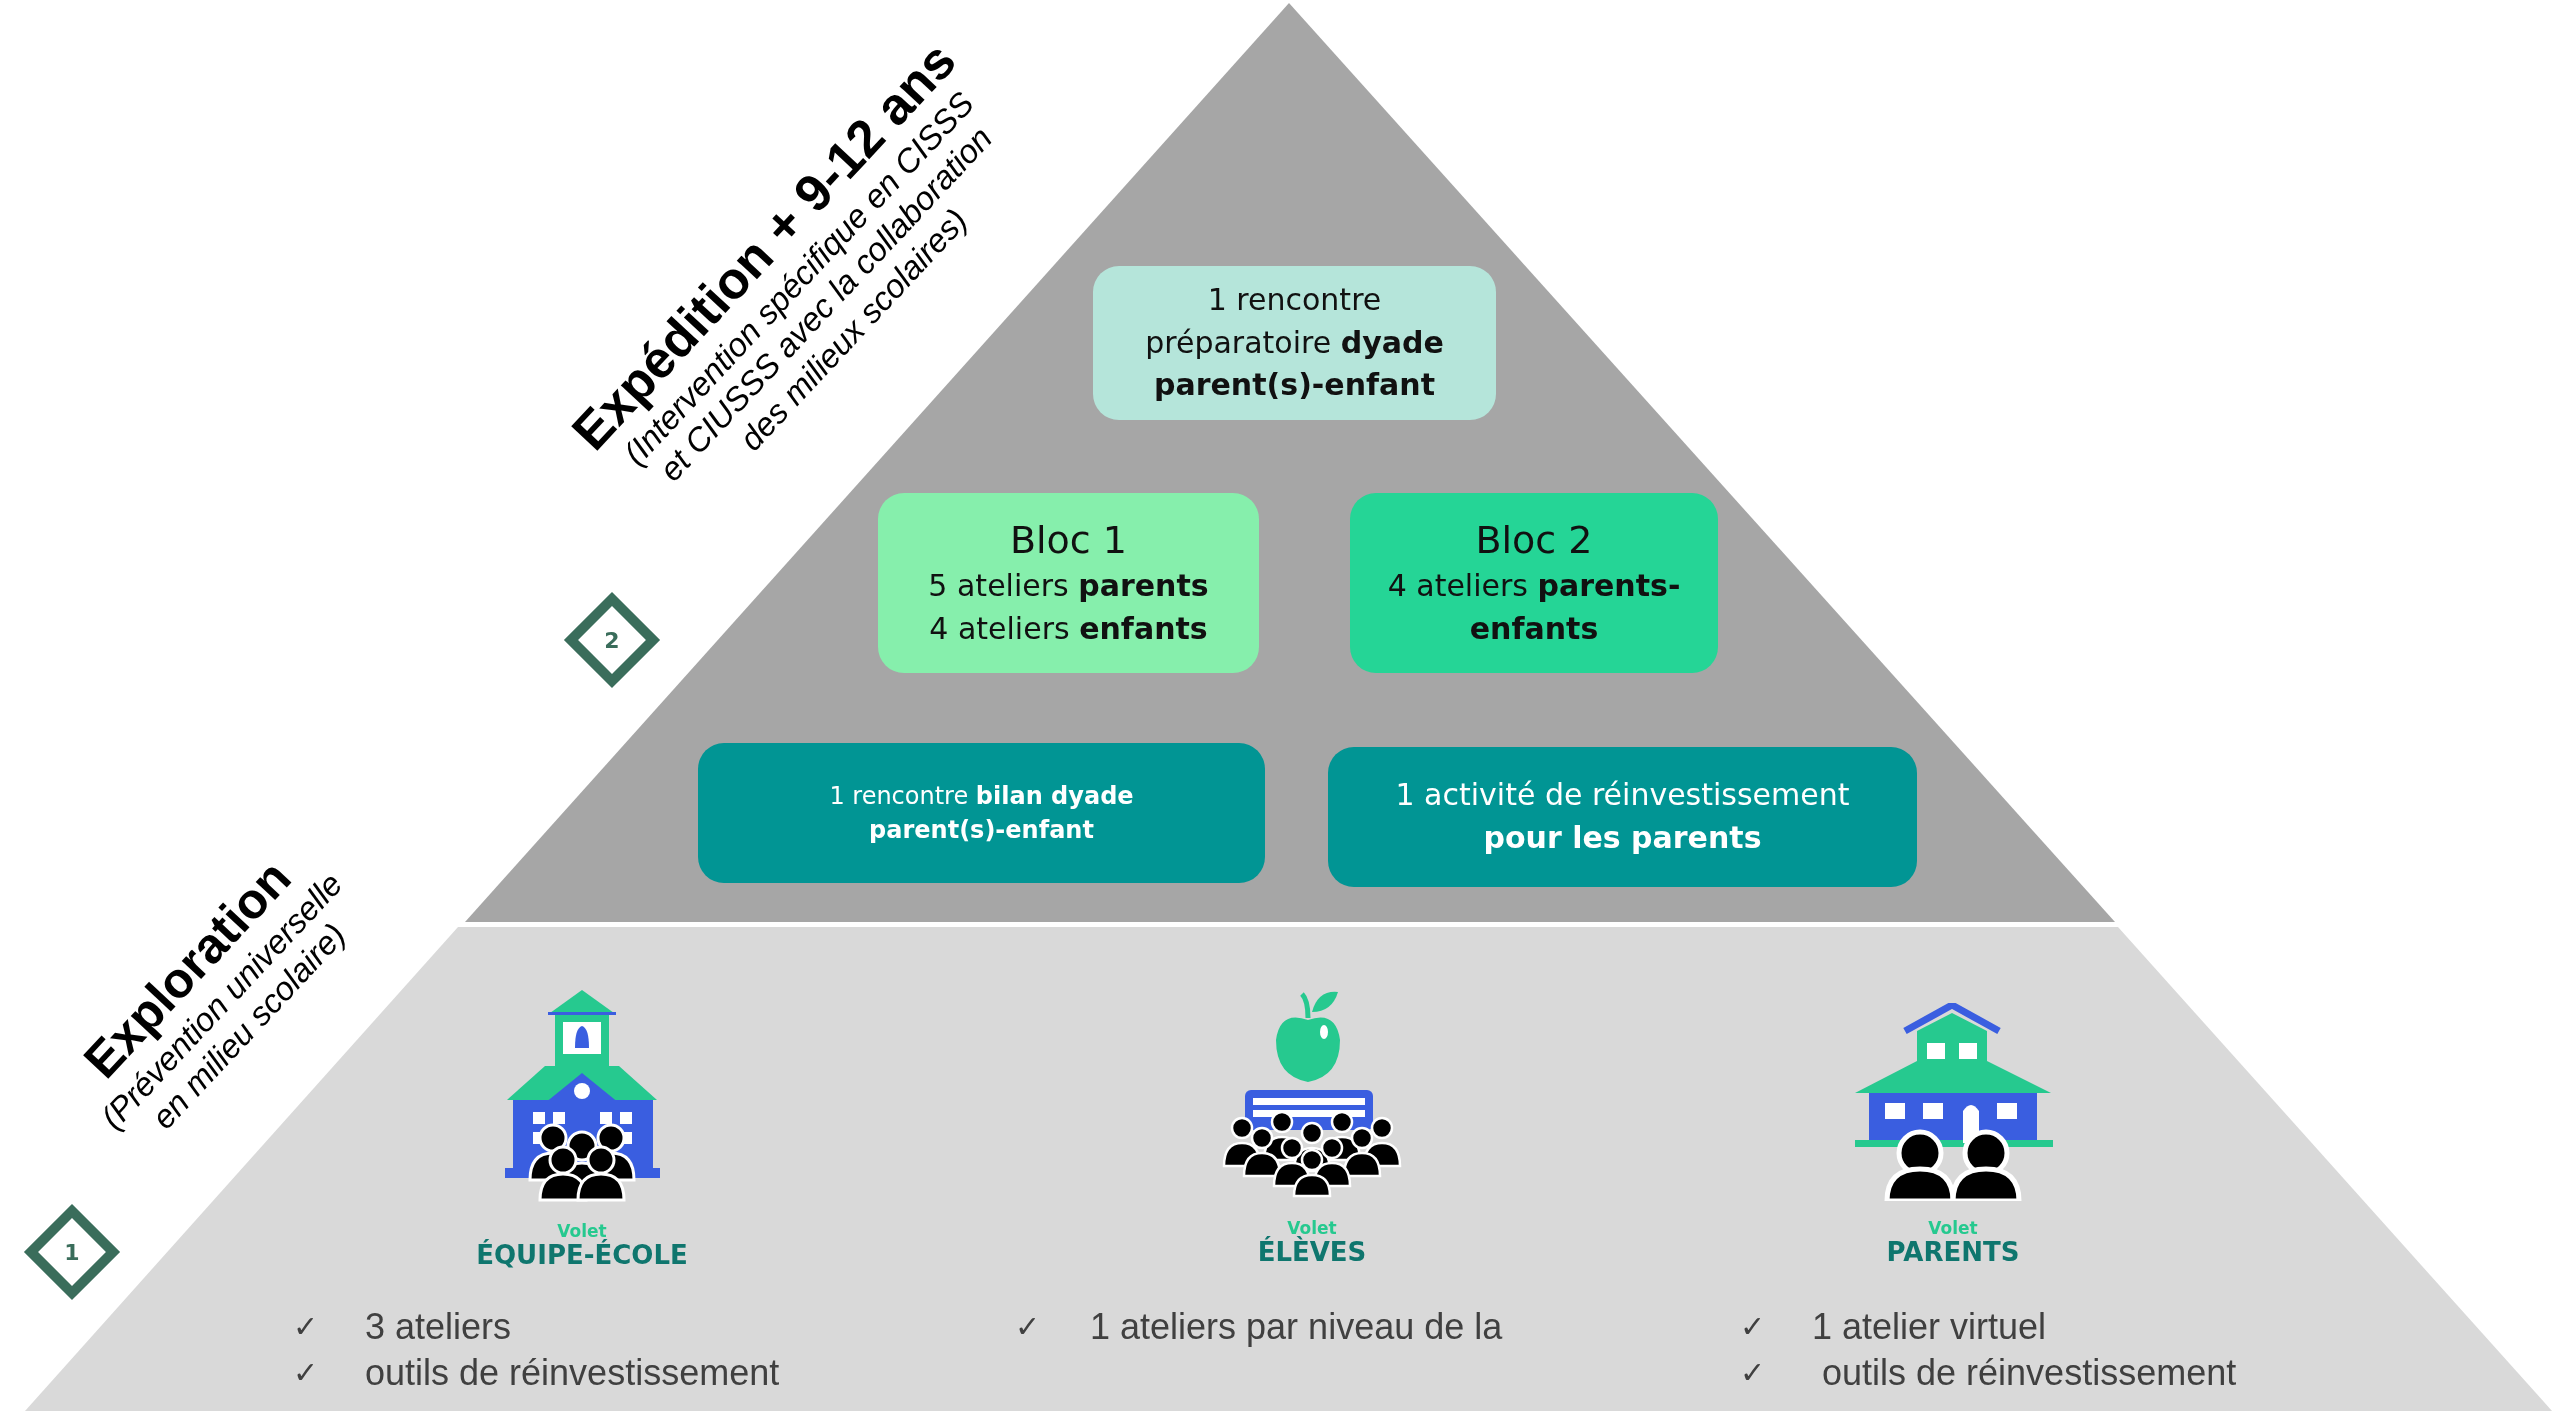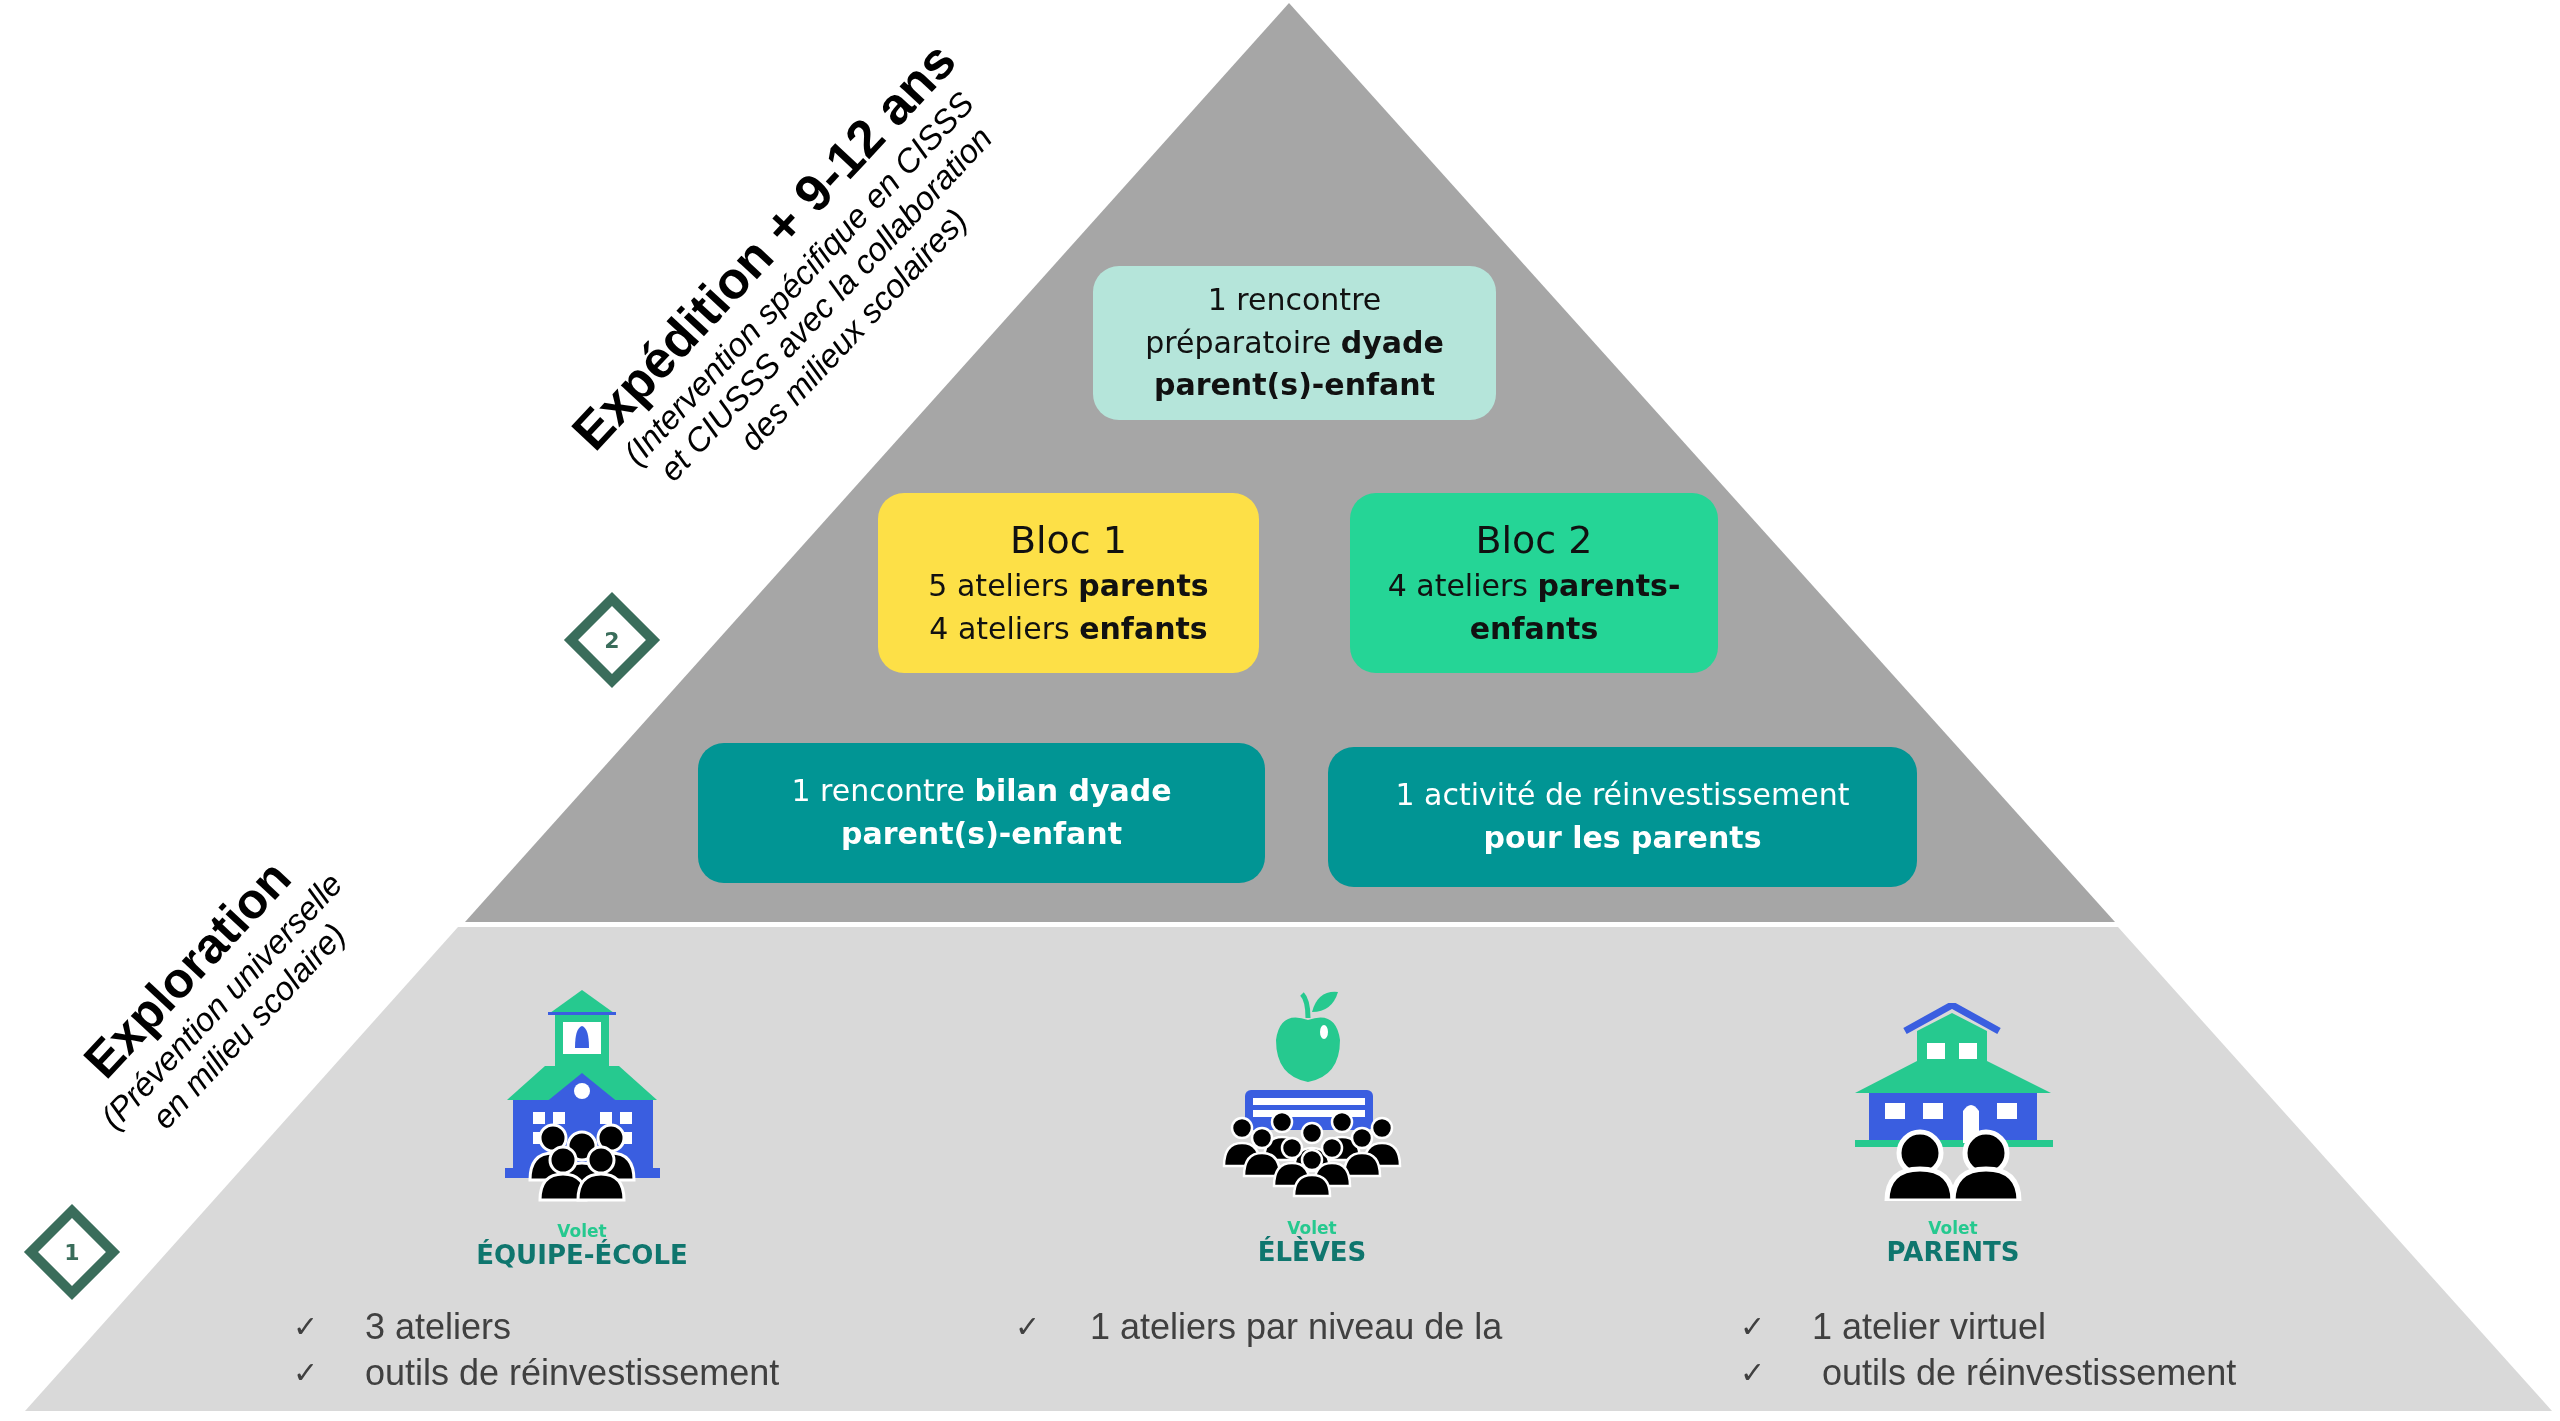--- a/index.html
+++ b/index.html
@@ -4,24 +4,24 @@
   <style>
     html, body { margin: 0; padding: 0; background: #ffffff; }
     body { width: 2560px; height: 1421px; position: relative; overflow: hidden; font-family: "Liberation Sans", sans-serif; }
     #pyramid-svg { position: absolute; left: 0; top: 0; }
 
     .box { position: absolute; border-radius: 26px; display: flex; flex-direction: column; align-items: center; justify-content: center; text-align: right; box-sizing: border-box; font-family: "DejaVu Sans", sans-serif; line-height: 1.42; }
     .box .ln { display: block; white-space: nowrap; }
     .box b { font-weight: bold; }
 
     #box-prep { left: 1093px; top: 266px; width: 403px; height: 154px; background: #b5e5da; color: #111; font-size: 30px; }
-    #box-bloc1 { left: 878px; top: 493px; width: 381px; height: 180px; background: #fde047; color: #111; font-size: 30px; }
+    #box-bloc1 { left: 878px; top: 493px; width: 381px; height: 180px; background: #86efac; color: #111; font-size: 30px; }
     #box-bloc2 { left: 1329px; top: 493px; width: 368px; height: 180px; background: #25d596; color: #111; font-size: 30px; margin-left: 21px; }
     .bloc-title { font-size: 38px; line-height: 1.3; }
-    #box-bilan { left: 698px; top: 743px; width: 567px; height: 140px; background: #019594; color: #ffffff; font-size: 30px; }
+    #box-bilan { left: 698px; top: 743px; width: 567px; height: 140px; background: #019594; color: #ffffff; font-size: 24px; }
     #box-reinv { left: 1328px; top: 747px; width: 589px; height: 140px; background: #019594; color: #ffffff; font-size: 30px; }
 
     .rot { position: absolute; transform-origin: center center; text-align: center; color: #000; white-space: nowrap; }
     #level2-label { left: 495px; top: 200px; width: 620px; transform: rotate(-47deg); }
     #level1-label { left: 20px; top: 930px; width: 390px; transform: rotate(-47deg); }
     .rot .headline { font-weight: bold; font-size: 52px; line-height: 1.1; display: block; }
     .rot .sub { font-style: italic; font-size: 33px; line-height: 1.13; display: block; }
     #level1-label .headline { font-size: 50px; }
 
     .diamond { position: absolute; width: 68px; height: 68px; border: 10px solid #3a6d5b; box-sizing: border-box; transform: rotate(45deg); background: #fff; }

